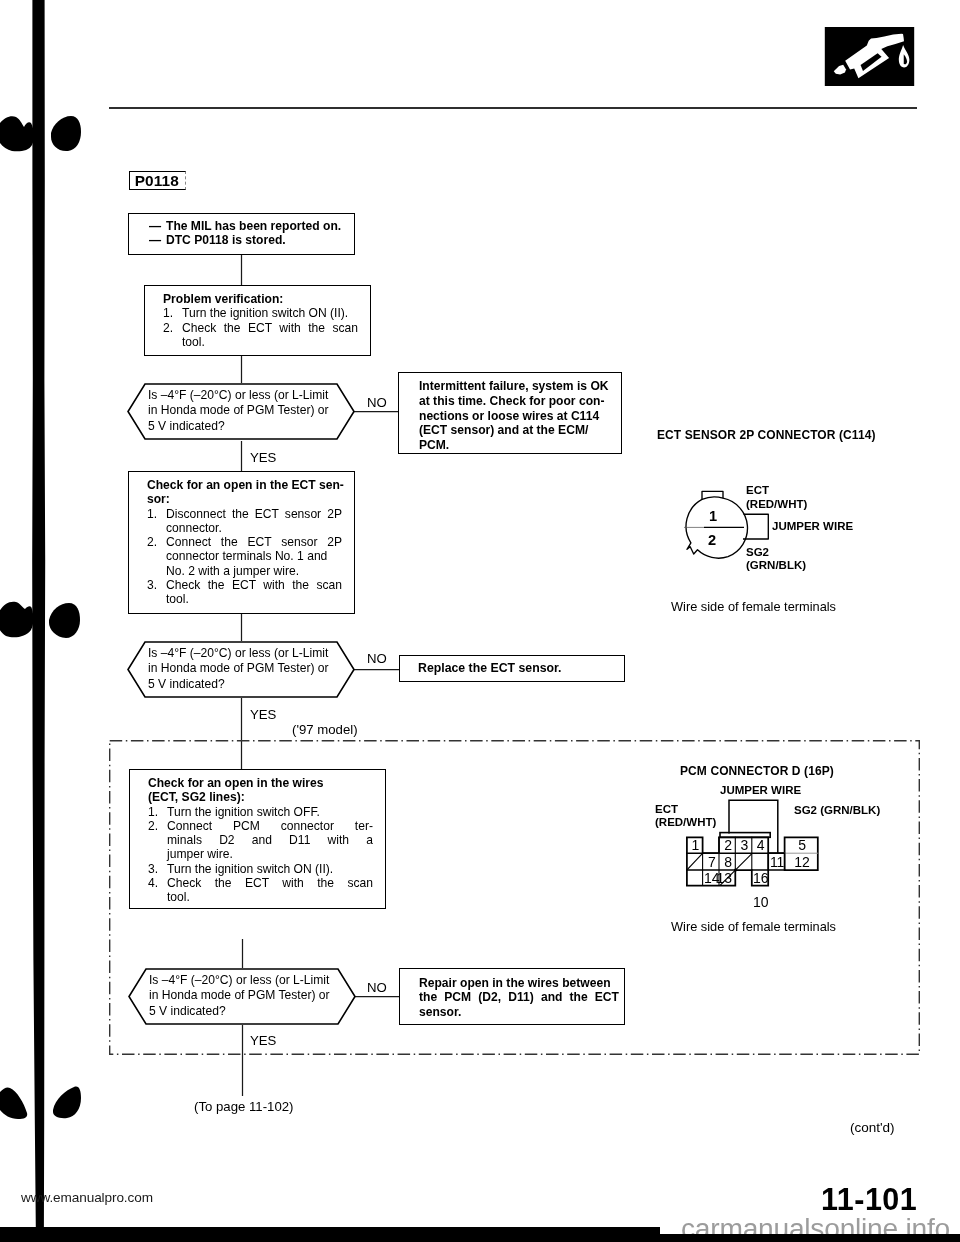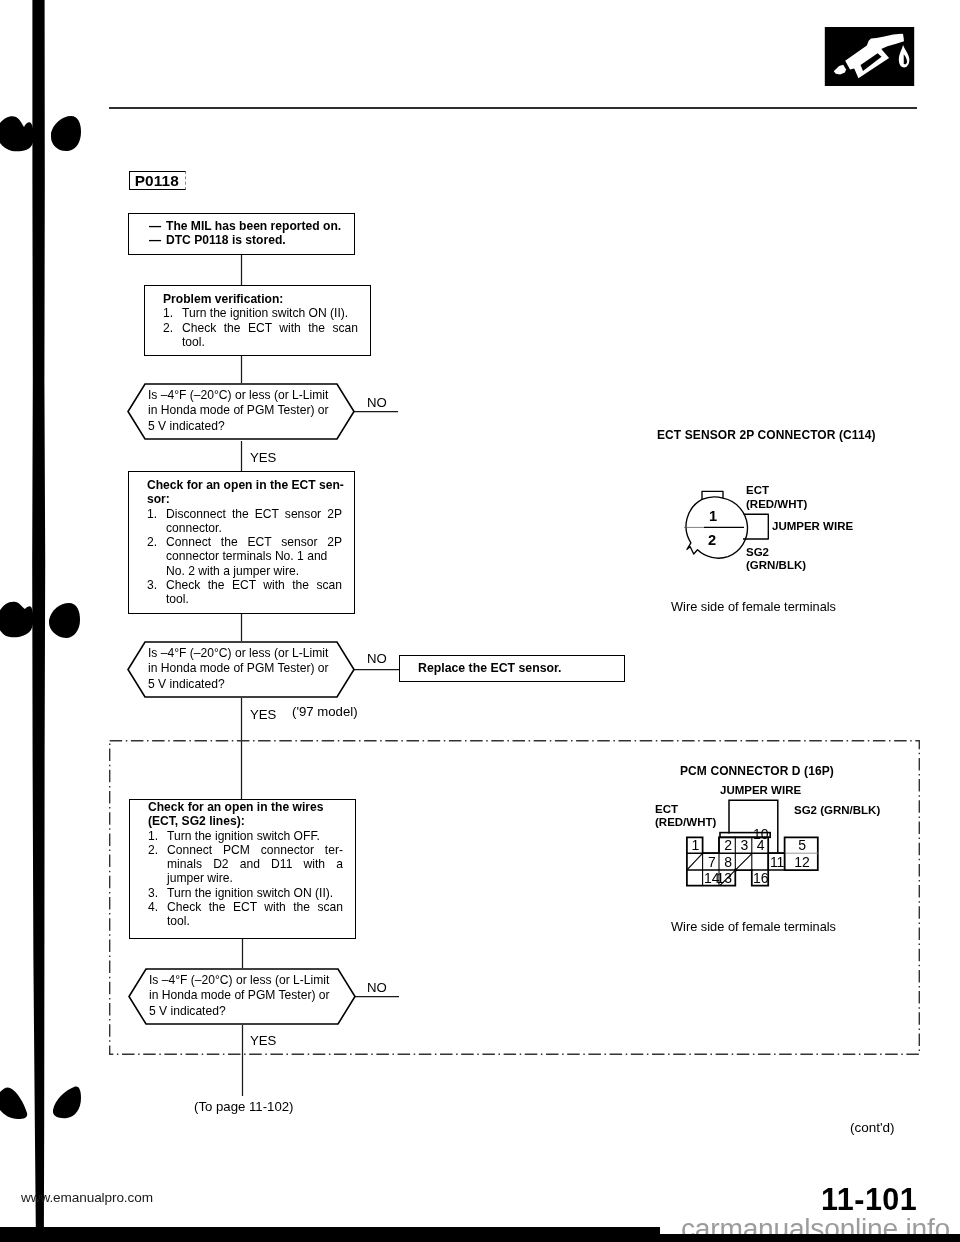--- a/index.html
+++ b/index.html
@@ -41,43 +41,43 @@
   .sym{display:flex;}
   .sym .dash{flex:0 0 17px;width:17px;}
   .box-verify{left:144px;top:285px;width:227px;height:71px;
       font:12.1px/14.25px "Liberation Sans",sans-serif;padding:6px 12px 0 18px;}
   .box-intermittent{left:398px;top:372px;width:224px;height:82px;
       font:bold 12.1px/14.75px "Liberation Sans",sans-serif;padding:6px 5px 0 20px;}
   .box-checksensor{left:128px;top:471px;width:227px;height:143px;
       font:12.1px/14.25px "Liberation Sans",sans-serif;padding:6px 12px 0 18px;}
   .box-replace{left:399px;top:655px;width:226px;height:27px;
       font:bold 12.3px/15px "Liberation Sans",sans-serif;padding:5px 4px 0 18px;}
-  .box-checkwires{left:129px;top:799px;width:227px;height:140px;
-      font:12.1px/14.25px "Liberation Sans",sans-serif;padding:0 12px 0 18px;}
+  .box-checkwires{left:129px;top:769px;width:257px;height:140px;
+      font:12.1px/14.25px "Liberation Sans",sans-serif;padding:6px 12px 0 18px;}
   .box-repair{left:399px;top:968px;width:226px;height:57px;
       font:bold 12.1px/14.4px "Liberation Sans",sans-serif;padding:7px 5px 0 19px;}
 
   
   .hex{position:absolute;width:228px;height:57px;}
   .hexbg{position:absolute;left:0;top:0;width:228px;height:57px;}
   .hextext{position:absolute;left:21px;top:5px;width:205px;
       font:12.1px/15.3px "Liberation Sans",sans-serif;}
   .hex1{left:127px;top:383px;}
   .hex2{left:127px;top:641px;}
   .hex3{left:128px;top:968px;}
 
   .lbl{position:absolute;font:13.2px/16px "Liberation Sans",sans-serif;}
   .no1{left:367px;top:395px;}
   .yes1{left:250px;top:450px;}
   .no2{left:367px;top:651px;}
   .yes2{left:250px;top:707px;}
   .no3{left:367px;top:980px;}
   .yes3{left:250px;top:1033px;}
 
-  .model-note{position:absolute;left:292px;top:704px;
+  .model-note{position:absolute;left:292px;top:722px;
       font:13.2px/16px "Liberation Sans",sans-serif;}
 
   
   .dashbox{position:absolute;left:109px;top:739.5px;width:811px;height:315px;}
   .dashbox svg{position:absolute;left:0;top:0;}
 
   
   .flow-svg{position:absolute;left:0;top:0;pointer-events:none;}
 
   
@@ -108,21 +108,21 @@
   .pinnum.pp7,.pinnum.pp8,.pinnum.pp10,.pinnum.pp11,.pinnum.pp12,
   .pinnum.pp13,.pinnum.pp14,.pinnum.pp16{
       font:400 14px/16px "Liberation Sans",sans-serif;text-align:center;}
   .pp1 {left:687.1px;top:837px;width:16.6px;}
   .pp2 {left:720.0px;top:837px;width:16.3px;}
   .pp3 {left:736.3px;top:837px;width:16.3px;}
   .pp4 {left:752.6px;top:837px;width:16.3px;}
   .pp5 {left:785.4px;top:837px;width:33.4px;}
   .pp7 {left:703.7px;top:853.8px;width:16.3px;}
   .pp8 {left:720.0px;top:853.8px;width:16.3px;}
-  .pp10{left:752.6px;top:826px;width:16.3px;}
+  .pp10{left:752.6px;top:894px;width:16.3px;}
   .pp11{left:769.0px;top:853.8px;width:16.3px;}
   .pp12{left:785.4px;top:853.8px;width:33.4px;}
   .pp13{left:716px;top:870.0px;width:16.6px;}
   .pp14{left:703.7px;top:870.0px;width:16.3px;}
   .pp16{left:752.6px;top:870.0px;width:16.3px;}
 
   
   .contd{position:absolute;left:850px;top:1120px;font:13.5px/16px "Liberation Sans",sans-serif;}
   .pageno{position:absolute;left:821px;top:1182px;font:bold 30.5px/34px "Liberation Sans",sans-serif;letter-spacing:0.5px;}
   .to-page{position:absolute;left:194px;top:1099px;font:13.2px/16px "Liberation Sans",sans-serif;}
@@ -235,20 +235,27 @@
     </svg>
     <div class="hextext">
       <div>Is –4°F (–20°C) or less (or L-Limit</div>
       <div>in Honda mode of PGM Tester) or</div>
       <div>5 V indicated?</div>
     </div>
   </div>
   <div class="lbl no1">NO</div>
   <div class="lbl yes1">YES</div>
 
+  <div class="fbox box-intermittent">
+    <div class="bold">Intermittent failure, system is OK</div>
+    <div class="bold">at this time. Check for poor con-</div>
+    <div class="bold">nections or loose wires at C114</div>
+    <div class="bold">(ECT sensor) and at the ECM/</div>
+    <div class="bold">PCM.</div>
+  </div>
 
   <div class="fbox box-checksensor">
     <div class="bold">Check for an open in the ECT sen-</div>
     <div class="bold">sor:</div>
     <div class="step">
       <span class="num">1.</span>
       <span class="txt">
         <span class="jst">Disconnect the ECT sensor 2P</span>
         <span>connector.</span>
       </span>
@@ -333,20 +340,25 @@
     </svg>
     <div class="hextext">
       <div>Is –4°F (–20°C) or less (or L-Limit</div>
       <div>in Honda mode of PGM Tester) or</div>
       <div>5 V indicated?</div>
     </div>
   </div>
   <div class="lbl no3">NO</div>
   <div class="lbl yes3">YES</div>
 
+  <div class="fbox box-repair">
+    <div class="bold">Repair open in the wires between</div>
+    <div class="bold jst2">the PCM (D2, D11) and the ECT</div>
+    <div class="bold">sensor.</div>
+  </div>
 
   <div class="to-page">(To page 11-102)</div>
 
   <div class="diag-title ect-title">ECT SENSOR 2P CONNECTOR (C114)</div>
   <svg class="ect-diagram" width="120" height="100" viewBox="0 0 120 100">
     <g fill="none" stroke="#000" stroke-width="1.35" stroke-linejoin="round">
 
       <path d="M20.0 19.4
                A30.6 30.6 0 0 1 41.0 18.2
                A30.6 30.6 0 0 1 46.0 76.7

